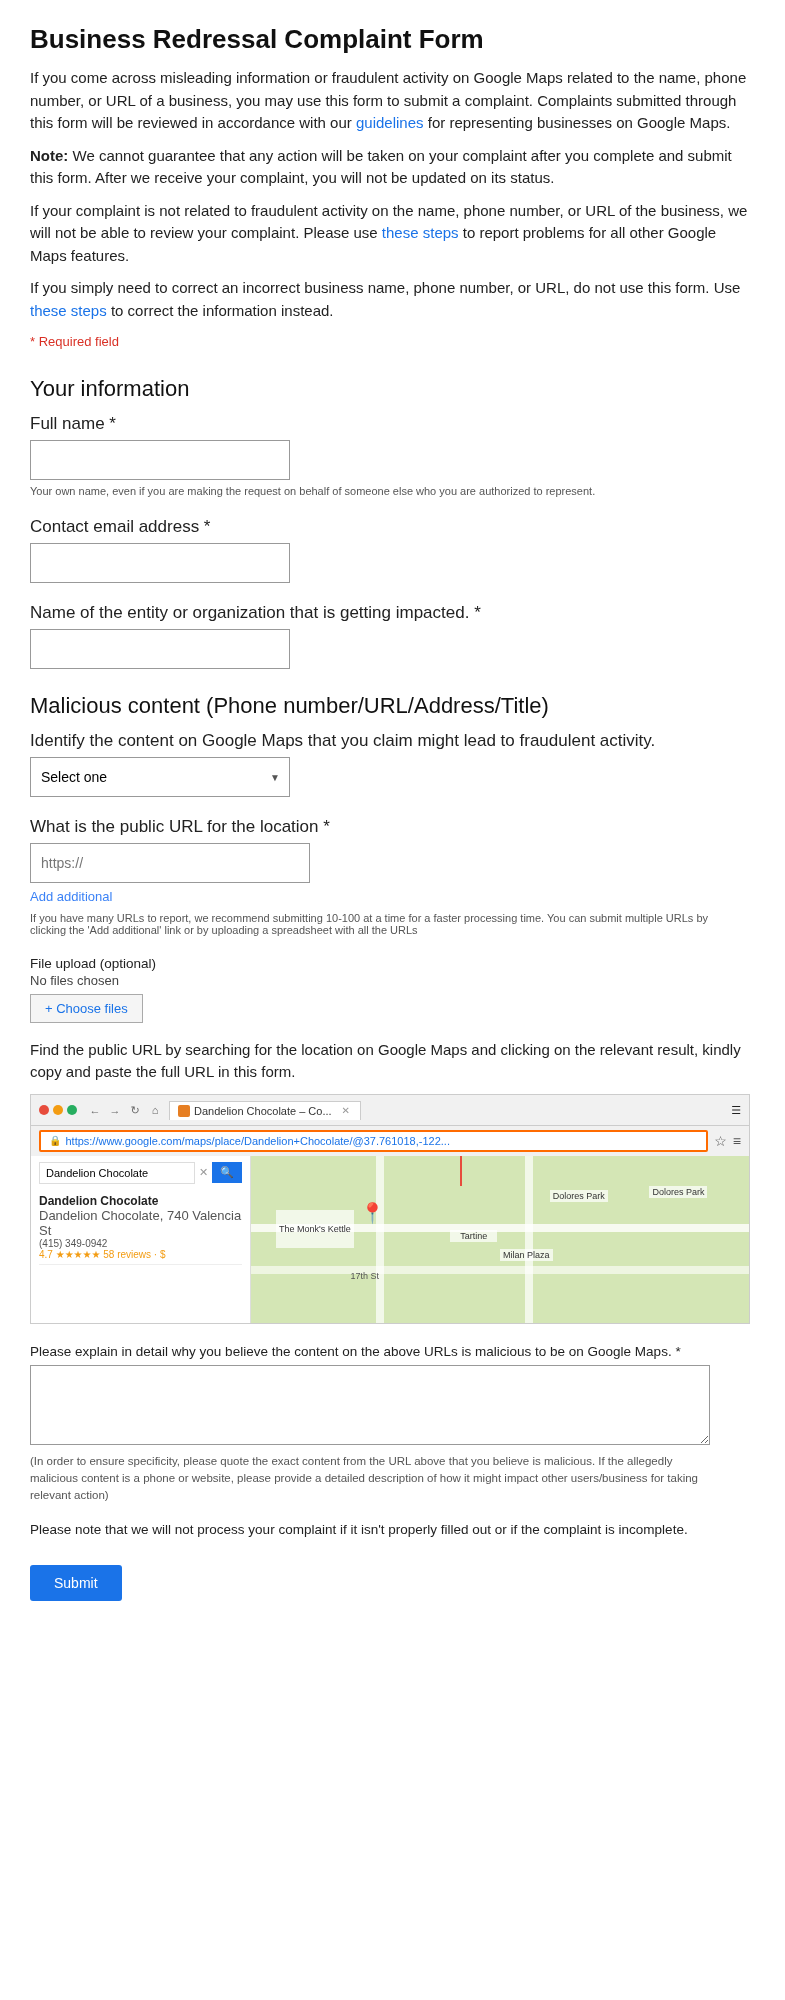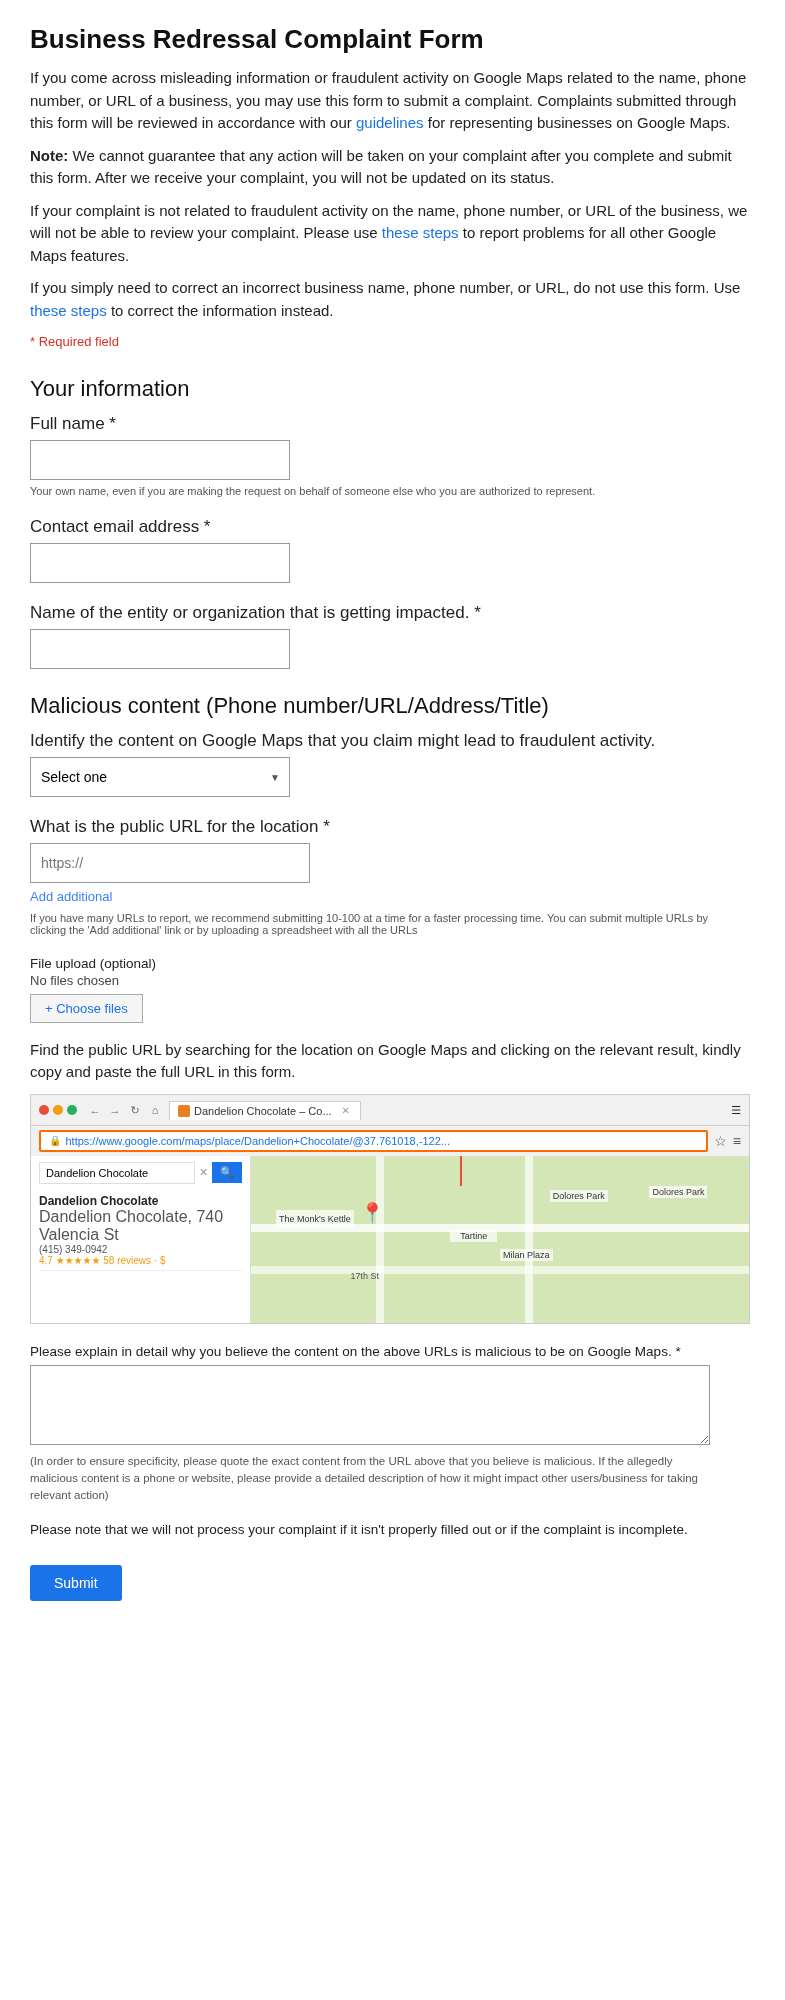--- a/index.html
+++ b/index.html
@@ -223,21 +223,21 @@
       border: none;
       padding: 4px 8px;
       font-size: 11px;
       cursor: pointer;
     }
     .map-result {
       padding: 4px 0;
       border-bottom: 1px solid #eee;
     }
     .map-result-name { font-weight: bold; font-size: 12px; }
-    .map-result-addr { font-size: 16px; color: #555; }
+    .map-result-addr { font-size: 13px; color: #555; }
     .map-result-phone { font-size: 10px; color: #555; }
     .map-stars { color: #f39c12; font-size: 10px; }
     .map-area {
       position: absolute;
       left: 220px; top: 0;
       right: 0; height: 100%;
       background: #d4e6b5;
     }
     .map-road-h {
       position: absolute;
@@ -429,21 +429,21 @@
       </div>
     </div>
 
     <div class="map-area">
 
       <div class="map-road-h" style="top:40%;left:0;width:100%;opacity:0.8;"></div>
       <div class="map-road-h" style="top:65%;left:0;width:100%;opacity:0.6;"></div>
       <div class="map-road-v" style="left:25%;top:0;height:100%;opacity:0.7;"></div>
       <div class="map-road-v" style="left:55%;top:0;height:100%;opacity:0.7;"></div>
 
-      <div style="position:absolute;top:32%;left:5%;font-size:9px;color:#333;background:rgba(255,255,255,0.7);padding:4px 3px;">The Monk's Kettle</div>
+      <div style="position:absolute;top:32%;left:5%;font-size:9px;color:#333;background:rgba(255,255,255,0.7);padding:14px 3px;">The Monk's Kettle</div>
       <div style="position:absolute;top:44%;left:40%;font-size:9px;color:#333;background:rgba(255,255,255,0.7);padding:1px 10px;">Tartine</div>
       <div style="position:absolute;top:55%;left:50%;font-size:9px;color:#333;background:rgba(255,255,255,0.7);padding:1px 3px;">Milan Plaza</div>
       <div style="position:absolute;top:20%;left:60%;font-size:9px;color:#333;background:rgba(255,255,255,0.7);padding:1px 3px;">Dolores Park</div>
       <div style="position:absolute;top:18%;left:80%;font-size:9px;color:#333;background:rgba(255,255,255,0.7);padding:1px 3px;">Dolores Park</div>
 
       <div style="position:absolute;top:68%;left:20%;font-size:9px;color:#555;transform:rotate(0deg);">17th St</div>
 
       <div class="map-pin" style="left:22%;top:28%;">📍</div>
 
       <div style="position:absolute;top:0;left:42%;width:2px;height:30px;background:#e74c3c;"></div>

